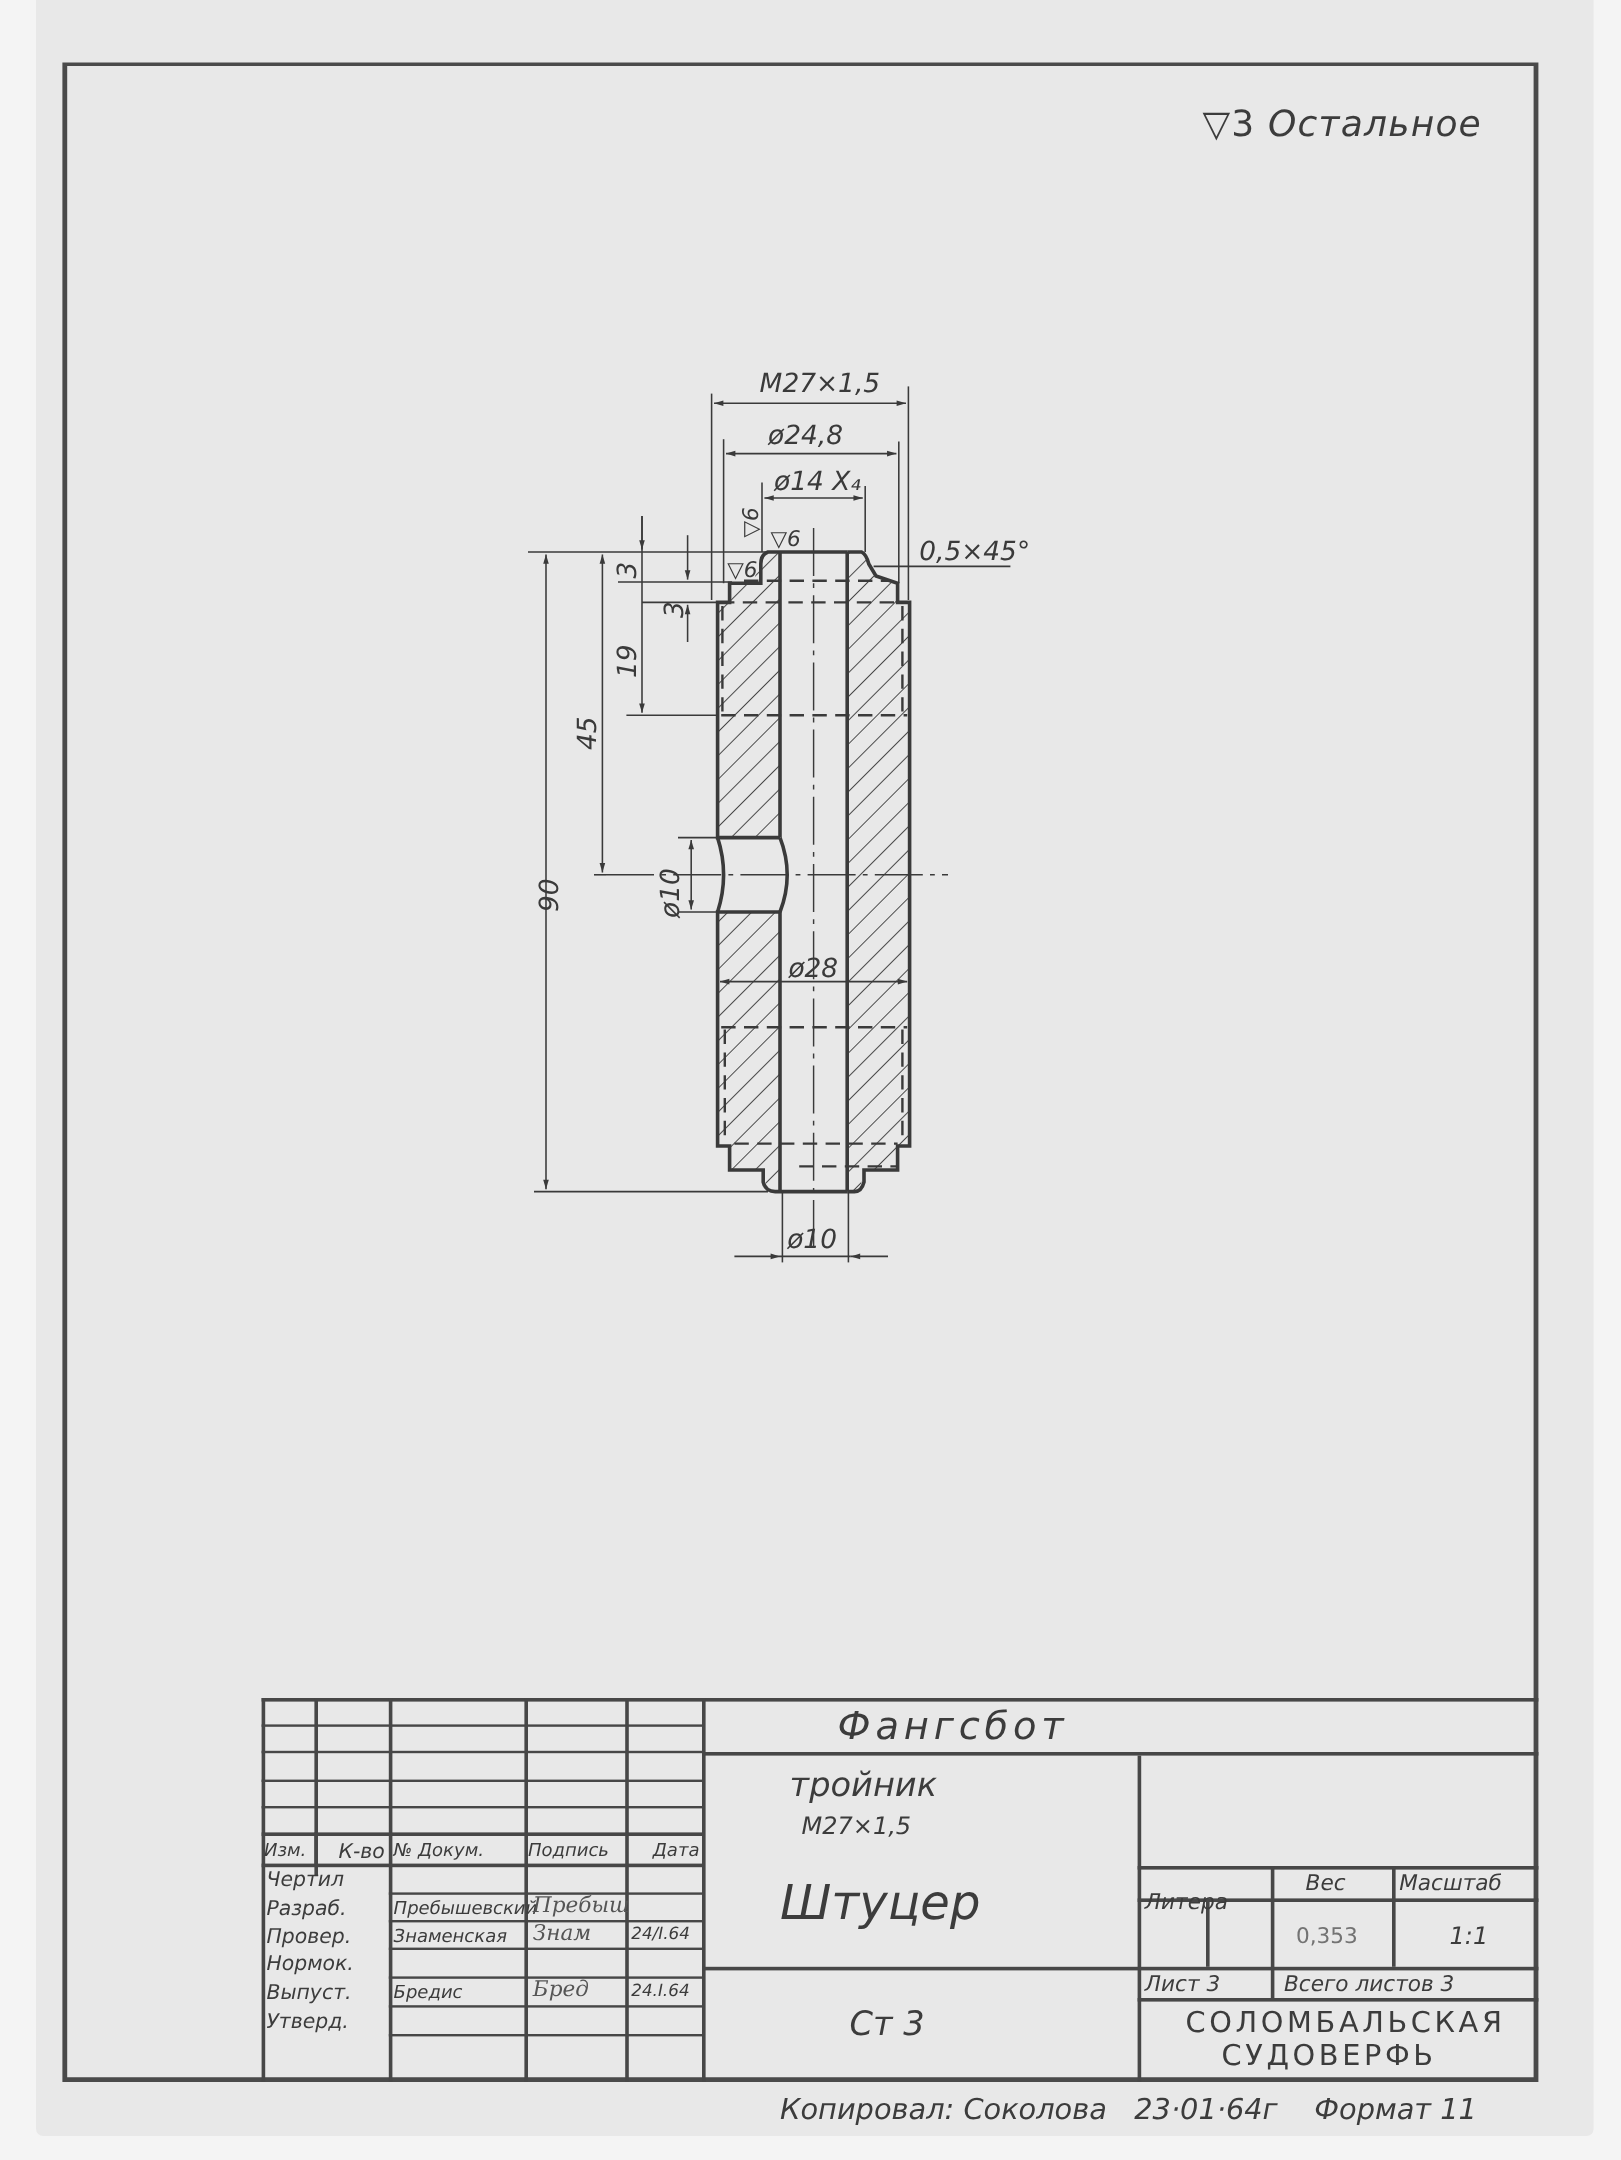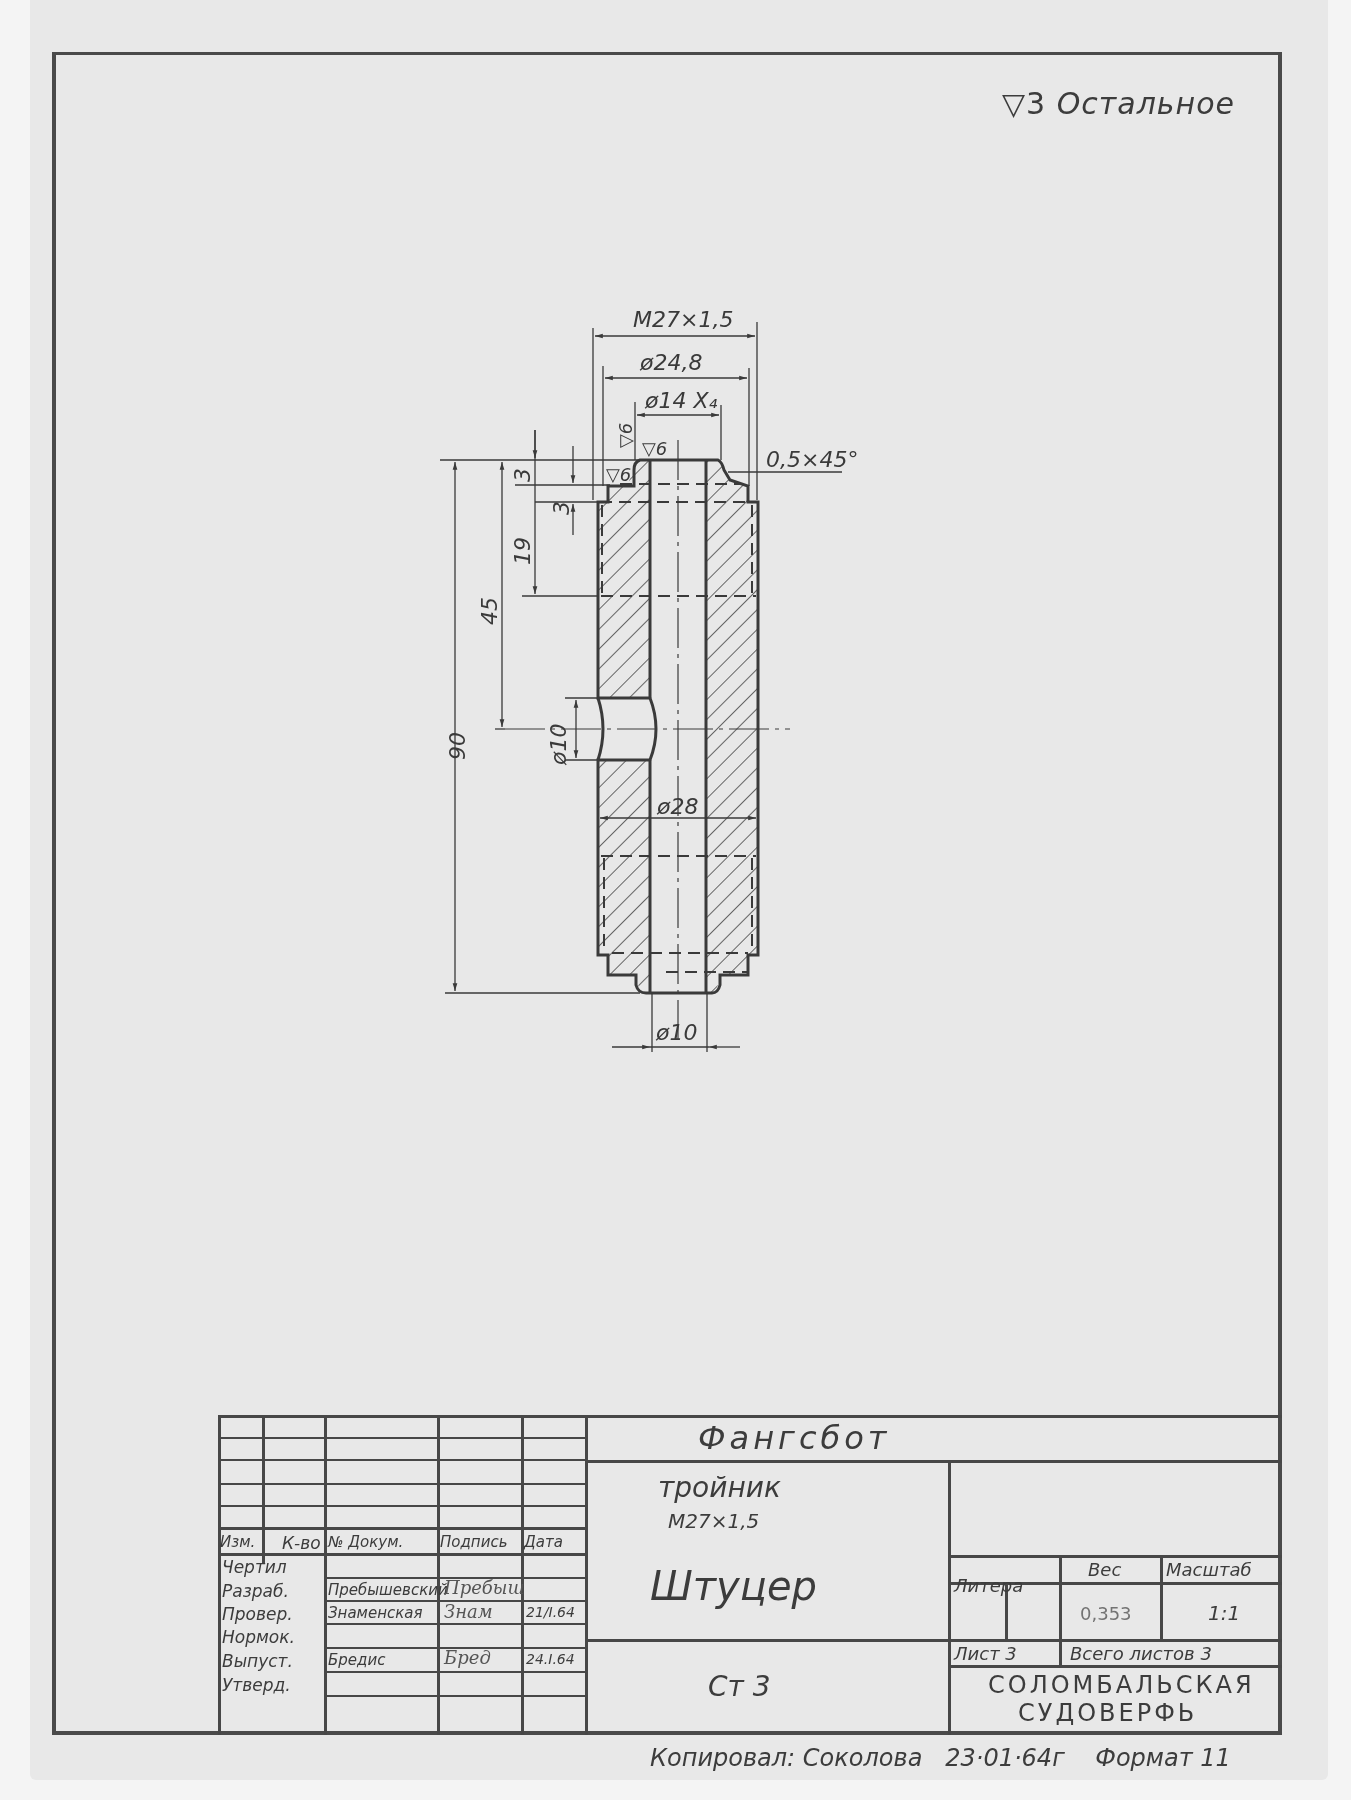--- a/index.html
+++ b/index.html
@@ -201,30 +201,30 @@
   <div class="tb-line-h" style="left:367px;top:224px;width:697px;height:3px;"></div>
   <div class="tb-line-h" style="left:730px;top:250px;width:334px;height:3px;"></div>
   <div class="tb-line-v" style="left:841px;top:140px;width:3px;height:110px;"></div>
   <div class="tb-line-v" style="left:942px;top:140px;width:3px;height:84px;"></div>
   <div class="tb-line-v" style="left:787px;top:167px;width:3px;height:57px;"></div>
 
   <div class="cell-text" style="left:2px;top:118px;font-size:15px;">Изм.</div>
   <div class="cell-text" style="left:64px;top:118px;font-size:17px;">К-во</div>
   <div class="cell-text" style="left:110px;top:118px;font-size:15px;">№ Докум.</div>
   <div class="cell-text" style="left:222px;top:118px;font-size:15px;">Подпись</div>
-  <div class="cell-text" style="left:306px;top:118px;font-size:15px;">Дата</div>
+  <div class="cell-text" style="left:306px;top:118px;font-size:15px;padding-left:20px;">Дата</div>
 
   <div class="cell-text" style="left:4px;top:142px;font-size:17px;">Чертил</div>
   <div class="cell-text" style="left:4px;top:166px;font-size:17px;">Разраб.</div>
   <div class="cell-text" style="left:110px;top:166px;font-size:15px;">Пребышевский</div>
   <div class="cell-text sig" style="left:226px;top:162px;font-size:18px;">Пребыш</div>
   <div class="cell-text" style="left:4px;top:189px;font-size:17px;">Провер.</div>
   <div class="cell-text" style="left:110px;top:189px;font-size:15px;">Знаменская</div>
   <div class="cell-text sig" style="left:226px;top:186px;font-size:18px;">Знам</div>
-  <div class="cell-text" style="left:308px;top:189px;font-size:14px;">21/I.64</div>
+  <div class="cell-text" style="left:308px;top:189px;font-size:14px;">24/I.64</div>
   <div class="cell-text" style="left:4px;top:212px;font-size:17px;">Нормок.</div>
   <div class="cell-text" style="left:4px;top:236px;font-size:17px;">Выпуст.</div>
   <div class="cell-text" style="left:110px;top:236px;font-size:15px;">Бредис</div>
   <div class="cell-text sig" style="left:226px;top:232px;font-size:18px;">Бред</div>
   <div class="cell-text" style="left:308px;top:236px;font-size:14px;">24.I.64</div>
   <div class="cell-text" style="left:4px;top:260px;font-size:17px;">Утверд.</div>
 
   <div class="cell-text" style="left:480px;top:4px;font-size:32px;letter-spacing:4px;">Фангсбот</div>
   <div class="cell-text" style="left:440px;top:56px;font-size:28px;">тройник</div>
   <div class="cell-text" style="left:450px;top:94px;font-size:20px;">М27×1,5</div>

